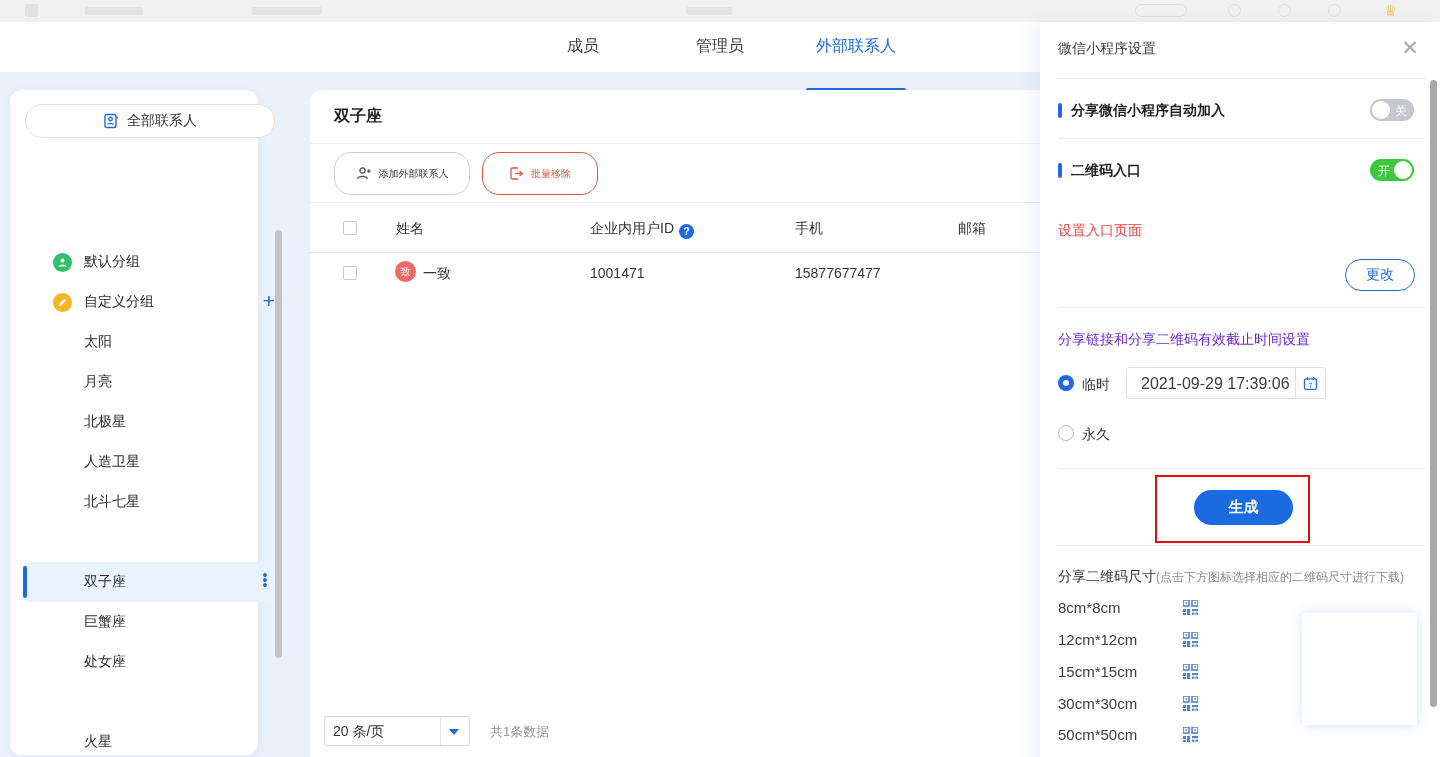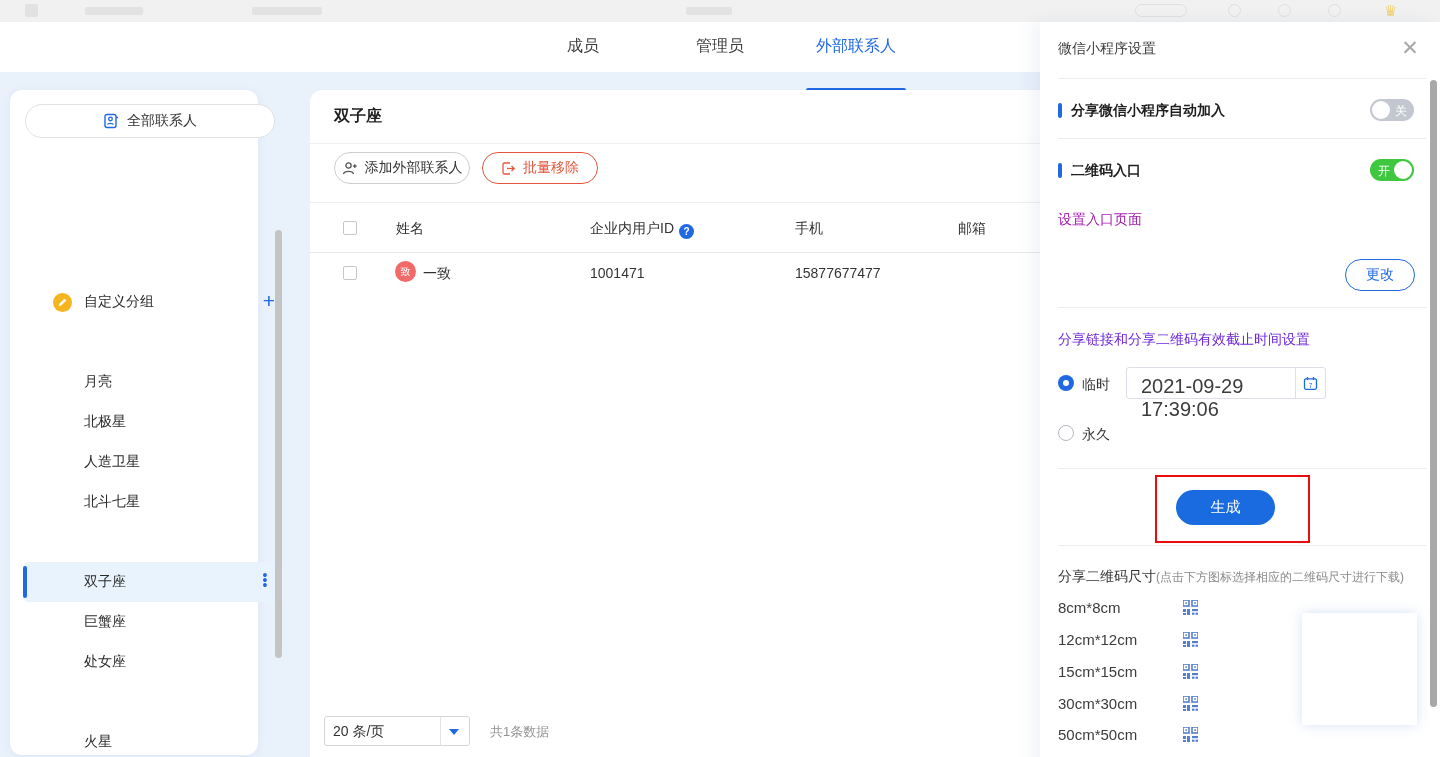--- a/index.html
+++ b/index.html
@@ -29,21 +29,21 @@
   .sel-bar { position:absolute; left:13px; top:476px; width:4px; height:32px; border-radius:2px; background:#2069e3; }
   #kebab-icon { position:absolute; left:248px; top:482px; width:14px; height:20px; color:#2069e3; font-size:14px; line-height:6px; letter-spacing:0; text-align:center; cursor:pointer; }
   #kebab-icon span { display:block; height:5px; }
   #add-group-btn { position:absolute; left:248px; top:200px; width:22px; height:22px; color:#2069e3; font-size:21px; line-height:22px; text-align:center; cursor:pointer; font-weight:400; }
   #sidebar-scrollbar { position:absolute; left:265px; top:140px; width:7px; height:428px; background:#c4c4c4; border-radius:4px; cursor:pointer; }
 
   
   #main-panel { left:310px; top:90px; width:1130px; height:667px; background:#fff; border-radius:12px 0 0 0; }
   #main-title { position:absolute; left:24px; top:16px; font-size:16px; font-weight:700; color:#1f1f1f; }
   .hdiv { position:absolute; left:0; width:1130px; height:1px; background:#efefef; }
-  .pill-btn { position:absolute; height:32px; border-radius:17px; display:flex; align-items:center; justify-content:center; gap:7px; font-size:14px; background:#fff; cursor:pointer; }
+  .pill-btn { position:absolute; height:43px; border-radius:17px; display:flex; align-items:center; justify-content:center; gap:7px; font-size:10px; background:#fff; cursor:pointer; }
   #add-contact-btn { left:24px; top:62px; width:136px; border:1px solid #cfcfcf; color:#333; }
   #batch-remove-btn { left:172px; top:62px; width:116px; border:1px solid #e4573d; color:#e4573d; }
 
   .checkbox { position:absolute; width:14px; height:14px; border:1px solid #c6c6c6; border-radius:2px; background:#fff; cursor:pointer; }
   .th { position:absolute; top:130px; font-size:14px; color:#333; }
   #table-header-border { top:162px; }
   .td { position:absolute; top:175px; font-size:14px; color:#333; }
   #row-avatar { position:absolute; left:85px; top:171px; width:21px; height:21px; border-radius:50%; background:#f06a6a; color:#fff; font-size:10px; display:flex; align-items:center; justify-content:center; }
   .help-icon { display:inline-block; width:15px; height:15px; border-radius:50%; background:#2069e3; color:#fff; font-size:10px; font-weight:700; text-align:center; line-height:15px; vertical-align:-2px; margin-left:5px; cursor:pointer; }
 
@@ -61,33 +61,33 @@
   .bold-row-label { position:absolute; left:31px; font-size:14px; font-weight:700; color:#1f1f1f; }
   .blue-mark { position:absolute; left:18px; width:4px; height:15px; border-radius:2px; background:#2069e3; }
   .toggle { position:absolute; left:330px; width:44px; height:22px; border-radius:11px; cursor:pointer; font-size:12px; color:#fff; }
   .toggle .knob { position:absolute; top:2px; width:18px; height:18px; border-radius:50%; background:#fff; }
   .toggle.off { background:#c3c7cf; }
   .toggle.off .knob { left:2px; }
   .toggle.off .t-label { position:absolute; right:7px; top:4px; }
   .toggle.on { background:#3fc73f; }
   .toggle.on .knob { right:2px; }
   .toggle.on .t-label { position:absolute; left:8px; top:4px; }
-  #entry-page-label { position:absolute; left:18px; top:189px; font-size:14px; color:#a21caf; }
+  #entry-page-label { position:absolute; left:18px; top:200px; font-size:14px; color:#ef4444; }
   #change-btn { position:absolute; left:305px; top:237px; width:70px; height:32px; border:1px solid #2069e3; border-radius:16px; background:#fff; color:#2069e3; font-size:14px; display:flex; align-items:center; justify-content:center; cursor:pointer; }
   #expiry-label { position:absolute; left:18px; top:309px; font-size:14px; color:#6d28d9; }
   .radio { position:absolute; width:16px; height:16px; border-radius:50%; cursor:pointer; }
   .radio.sel { background:#2069e3; }
   .radio.sel::after { content:""; position:absolute; left:5px; top:5px; width:6px; height:6px; border-radius:50%; background:#fff; }
   .radio.unsel { border:1px solid #b5b9c0; background:#fff; }
   .radio-label { position:absolute; font-size:14px; color:#333; }
   #date-input { position:absolute; left:86px; top:345px; width:200px; height:32px; border:1px solid #dcdfe6; border-radius:3px; background:#fff; cursor:text; }
-  #date-value { position:absolute; left:14px; top:7px; font-size:20px; color:#3c3c3c; }
+  #date-value { position:absolute; left:14px; top:7px; font-size:16px; color:#3c3c3c; }
   #date-cal-cell { position:absolute; right:0; top:0; width:30px; height:30px; border-left:1px solid #dcdfe6; display:flex; align-items:center; justify-content:center; cursor:pointer; }
   #annotation-box { position:absolute; left:115px; top:453px; width:155px; height:68px; border:2px solid #ea0c0c; }
-  #generate-btn { position:absolute; left:136px; top:468px; width:99px; height:35px; border-radius:18px; background:#1a6be0; color:#fff; font-size:15px; border:none; display:flex; align-items:center; justify-content:center; cursor:pointer; }
+  #generate-btn { position:absolute; left:154px; top:468px; width:99px; height:35px; border-radius:18px; background:#1a6be0; color:#fff; font-size:15px; border:none; display:flex; align-items:center; justify-content:center; cursor:pointer;font-weight:bold; }
   #qr-size-row-label { position:absolute; left:18px; top:546px; font-size:14px; color:#333; white-space:nowrap; }
   #qr-size-row-label .hint { font-size:12px; color:#8a8a8a; }
   .qr-row-label { position:absolute; left:18px; font-size:15px; color:#3c3c3c; }
   .qr-dl-icon { position:absolute; left:143px; width:15px; height:15px; cursor:pointer; }
   #qr-preview-box { position:absolute; left:262px; top:591px; width:115px; height:112px; background:#fff; box-shadow:0 0 12px rgba(110,150,210,.28); }
   #drawer-scrollbar { position:absolute; left:390px; top:58px; width:7px; height:627px; background:#a8a8a8; border-radius:4px; cursor:pointer; }
 </style>
 </head>
 <body>
 
@@ -114,34 +114,46 @@
   <div id="all-contacts-btn" class="abs">
     <svg width="16" height="16" viewBox="0 0 16 16">
         <rect x="2" y="1.5" width="11" height="13" rx="2" fill="none" stroke="#2069e3" stroke-width="1.4"></rect>
         <circle cx="7.5" cy="6" r="1.8" fill="none" stroke="#2069e3" stroke-width="1.3"></circle>
         <path d="M4.5 11.5c.6-1.6 5.4-1.6 6 0" fill="none" stroke="#2069e3" stroke-width="1.3"></path>
         <line x1="13" y1="4.5" x2="15" y2="4.5" stroke="#2069e3" stroke-width="1.4"></line>
       </svg>
     <span>全部联系人</span>
   </div>
 
+  <div class="side-row" style="top:152px;">
+    <span class="grp-icon" style="background:#36bf6b;">
+      <svg width="11" height="11" viewBox="0 0 11 11">
+          <circle cx="5.5" cy="3.6" r="2" fill="#fff"></circle>
+          <path d="M1.5 9.6c.5-2.6 7.5-2.6 8 0z" fill="#fff"></path>
+        </svg>
+    </span>
+    <span>默认分组</span>
+  </div>
 
   <div class="side-row" style="top:192px;">
     <span class="grp-icon" style="background:#f5b520;">
       <svg width="11" height="11" viewBox="0 0 11 11">
           <path d="M2 9l.4-2.2 5-5 1.8 1.8-5 5L2 9z" fill="#fff"></path>
         </svg>
     </span>
     <span>自定义分组</span>
   </div>
   <div id="add-group-btn">+</div>
 
   <div class="row-selected"></div>
   <div class="sel-bar"></div>
 
+  <div class="side-row" style="top:232px;">
+      <span class="sub-label">太阳</span>
+    </div>
   <div class="side-row" style="top:272px;">
       <span class="sub-label">月亮</span>
     </div>
   <div class="side-row" style="top:312px;">
       <span class="sub-label">北极星</span>
     </div>
   <div class="side-row" style="top:352px;">
       <span class="sub-label">人造卫星</span>
     </div>
   <div class="side-row" style="top:392px;">

